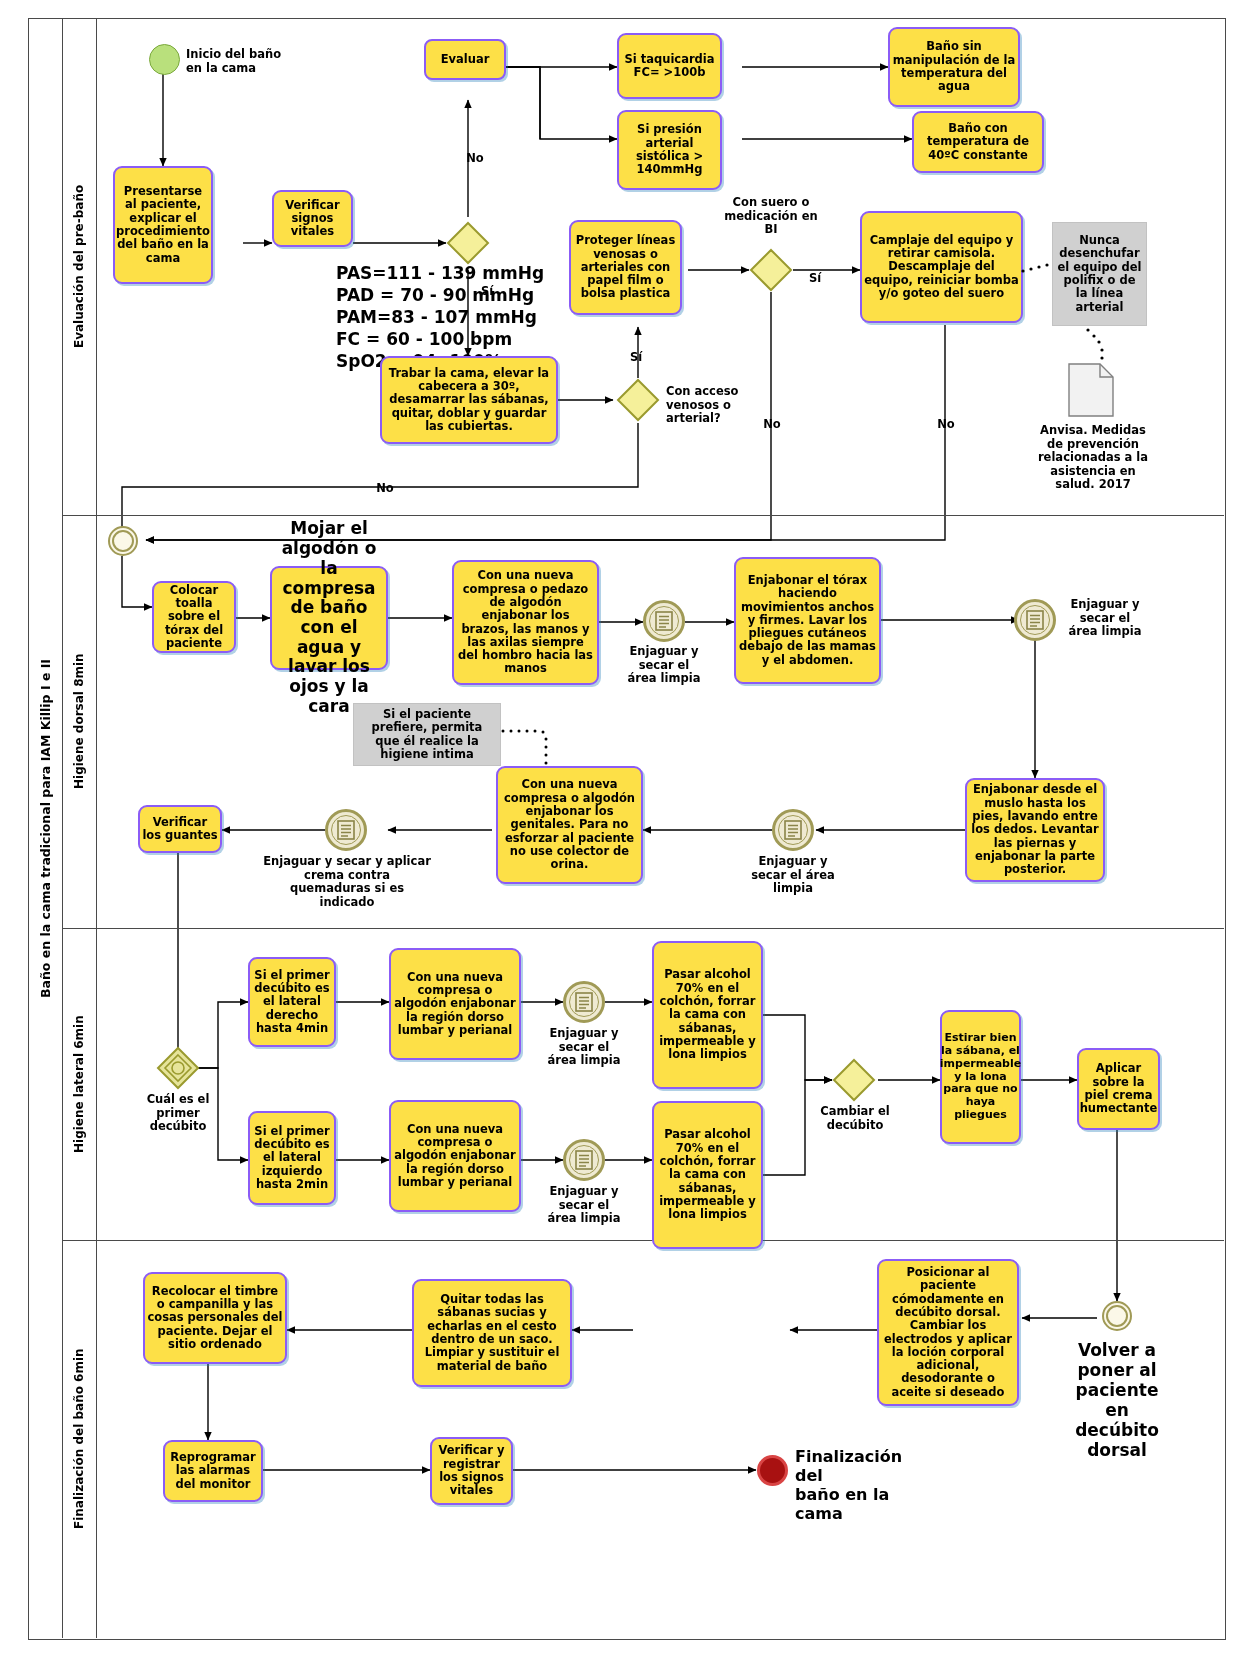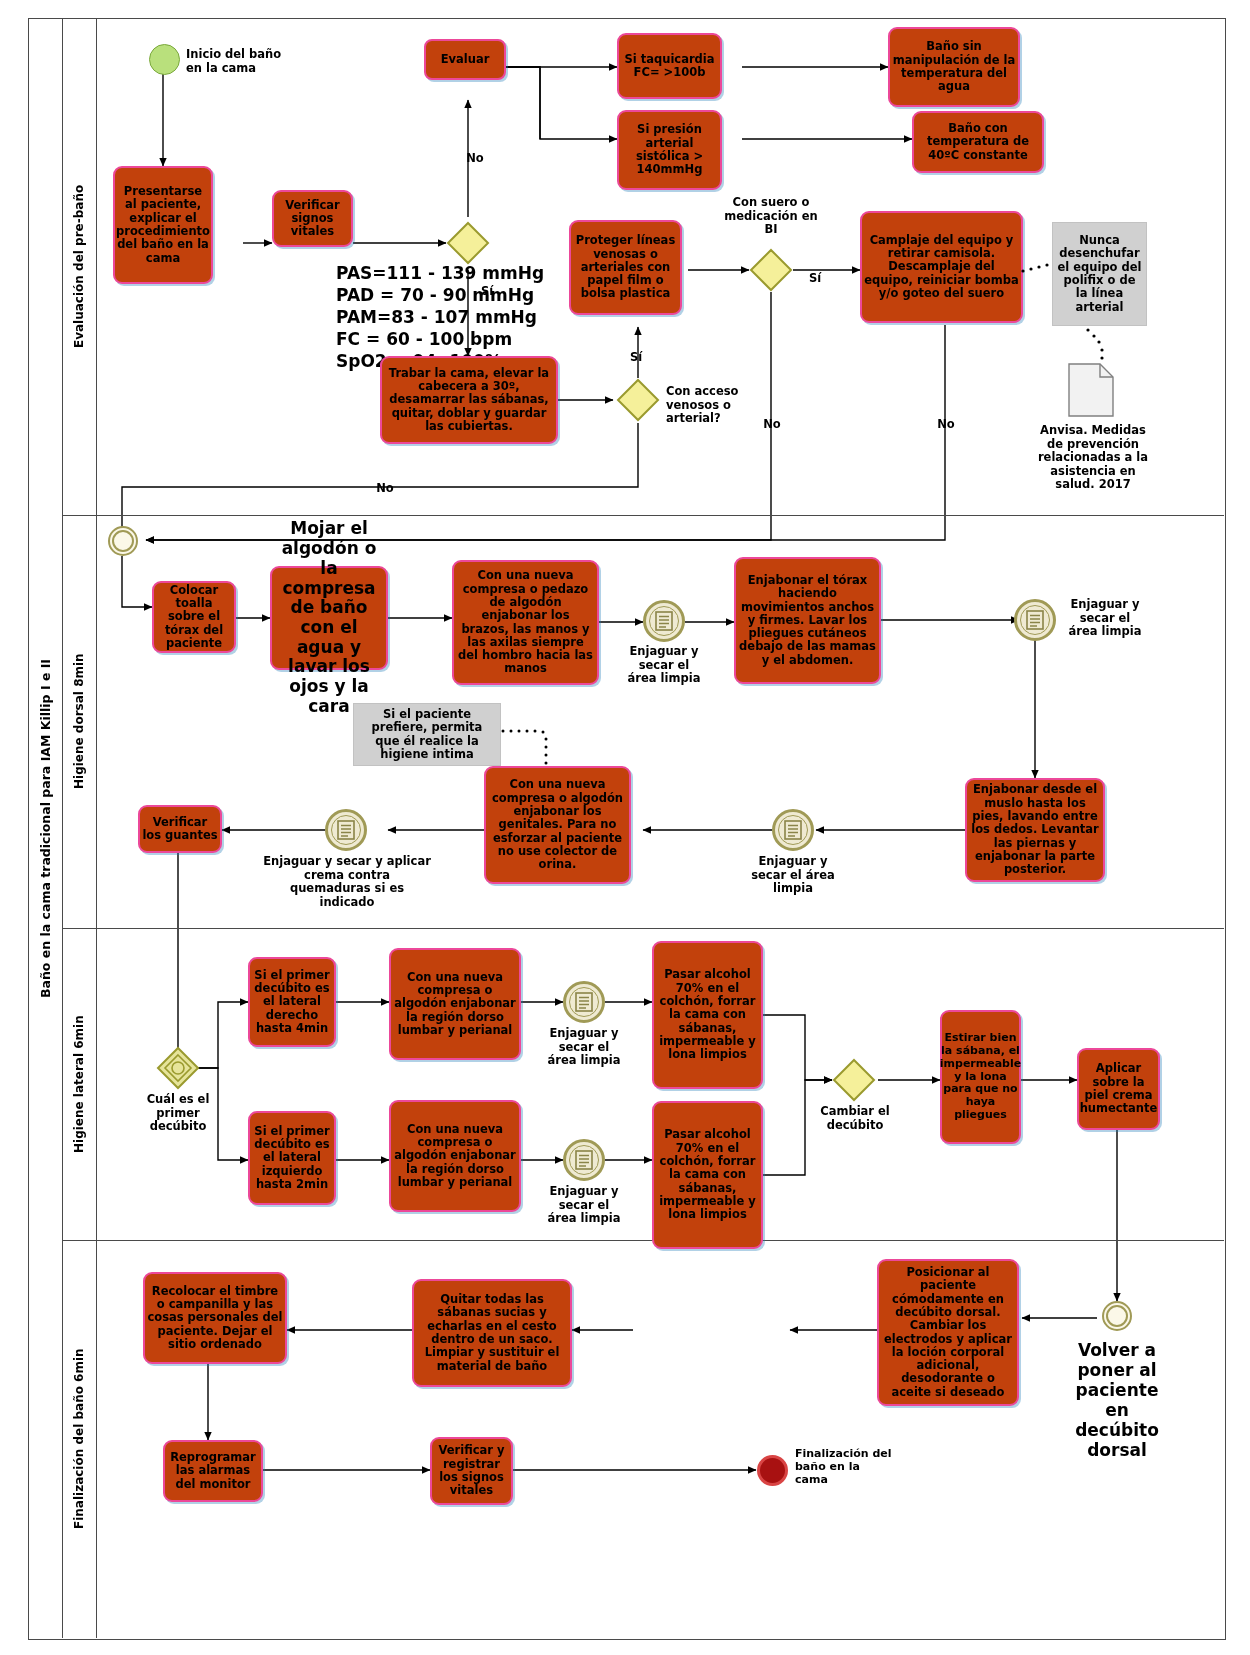--- a/index.html
+++ b/index.html
@@ -1,20 +1,20 @@
 <!DOCTYPE html>
 <html><head>
 <meta charset="utf-8">
 <style>
   html,body{margin:0;padding:0;background:#ffffff;}
   body{font-family:"DejaVu Sans","Liberation Sans",sans-serif;}
   #canvas{position:relative;width:1250px;height:1655px;overflow:hidden;background:#fff;}
   #svglayer{position:absolute;left:0;top:0;width:1250px;height:1655px;}
   .node{position:absolute;box-sizing:border-box;display:flex;align-items:center;justify-content:center;text-align:center;}
-  .task{background:#c2410c;border:2px solid #ec4899;border-radius:9px;
+  .task{background:#fde047;border:2px solid #8b5cf6;border-radius:9px;
         box-shadow:2px 2px 0 rgba(31,123,182,.35);
         font-weight:bold;color:#000;line-height:1.16;padding:2px 2px;}
   .annot{background:#d0d0d0;border:1px solid #c2c2c2;font-weight:bold;color:#000;
          line-height:1.16;padding:3px 4px;text-align:center;}
   .lbl{position:absolute;font-weight:bold;color:#000;text-align:center;line-height:1.18;}
   .lbl.left{text-align:left;}
   .plain{position:absolute;font-weight:bold;color:#000;line-height:1.3;white-space:pre;}
   .startev{position:absolute;border-radius:50%;background:#b9e07c;border:1.6px solid #7aa83c;}
   .endev{position:absolute;border-radius:50%;background:#a81111;border:3.5px solid #d94444;box-sizing:border-box;}
   .interev{position:absolute;border-radius:50%;background:#fbf8e8;border:2px solid #a09a56;box-sizing:border-box;}
@@ -256,21 +256,21 @@
           <line x1="4" y1="9" x2="14" y2="9"></line>
           <line x1="4" y1="12.5" x2="14" y2="12.5"></line>
           <line x1="4" y1="16" x2="11" y2="16"></line>
         </g>
       </svg>
   </div>
   <div class="lbl" style="left:743px;top:855px;width:100px;font-size:11.5px;white-space:pre-line;">Enjaguar y
 secar el área
 limpia</div>
 
-  <div class="node task" style="left:484px;top:766px;width:147px;height:118px;font-size:11.5px;">Con una nueva compresa o algodón enjabonar los genitales. Para no esforzar al paciente no use colector de orina.</div>
+  <div class="node task" style="left:496px;top:766px;width:147px;height:118px;font-size:11.5px;">Con una nueva compresa o algodón enjabonar los genitales. Para no esforzar al paciente no use colector de orina.</div>
 
   <div class="node annot" style="left:353px;top:703px;width:148px;height:63px;font-size:11.5px;">Si el paciente prefiere, permita que él realice la higiene intima</div>
   <svg class="docicon" style="left:500px;top:728px;" width="60" height="46">
     <g fill="#000">
         <circle cx="3" cy="3" r="1.5"></circle>
         <circle cx="11" cy="3" r="1.5"></circle>
         <circle cx="19" cy="3" r="1.5"></circle>
         <circle cx="27" cy="3" r="1.5"></circle>
         <circle cx="35" cy="3" r="1.5"></circle>
         <circle cx="43" cy="4" r="1.5"></circle>
@@ -376,17 +376,17 @@
 
   <div class="node task" style="left:412px;top:1279px;width:160px;height:108px;font-size:11.5px;">Quitar todas las sábanas sucias y echarlas en el cesto dentro de un saco. Limpiar y sustituir el material de baño</div>
 
   <div class="node task" style="left:143px;top:1272px;width:144px;height:92px;font-size:11.5px;">Recolocar el timbre o campanilla y las cosas personales del paciente. Dejar el sitio ordenado</div>
 
   <div class="node task" style="left:163px;top:1440px;width:100px;height:62px;font-size:11.5px;">Reprogramar las alarmas del monitor</div>
 
   <div class="node task" style="left:430px;top:1437px;width:83px;height:68px;font-size:11.5px;">Verificar y registrar los signos vitales</div>
 
   <div class="endev" style="left:757px;top:1455px;width:31px;height:31px;"></div>
-  <div class="lbl left" style="left:795px;top:1448px;width:120px;font-size:11px;white-space:pre-line;text-align:left;">Finalización del
+  <div class="lbl left" style="left:795px;top:1448px;width:120px;font-size:16px;white-space:pre-line;text-align:left;">Finalización del
 baño en la
 cama</div>
 
 </div>
 
 </body></html>

